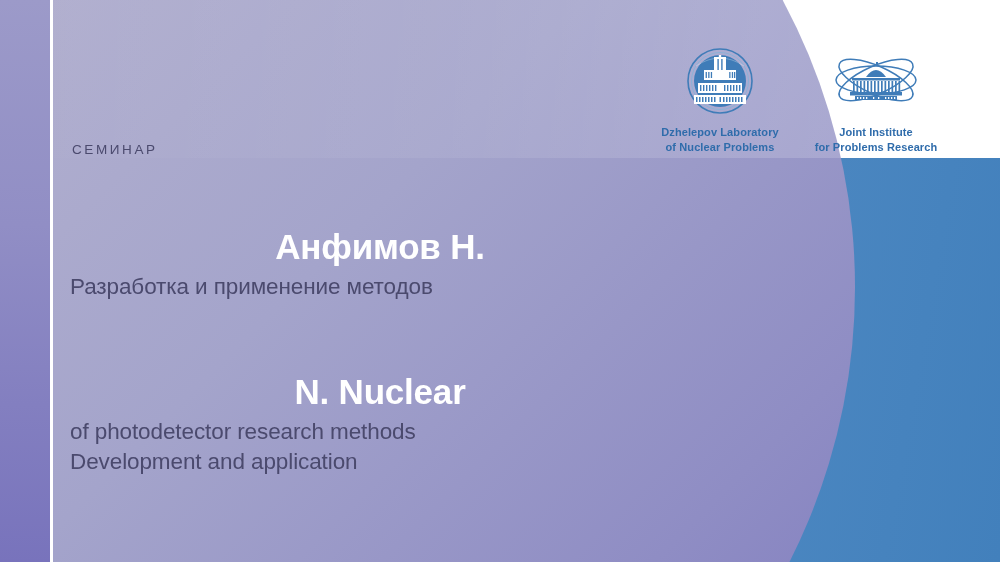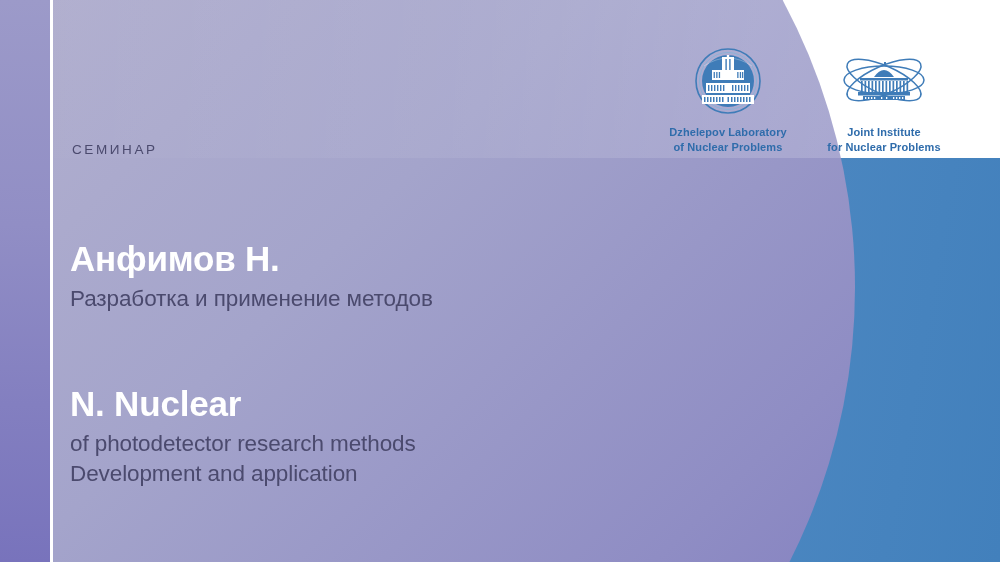--- a/index.html
+++ b/index.html
@@ -76,21 +76,21 @@
     left: 50px;
     top: 0;
     width: 3px;
     height: 562px;
     background: #ffffff;
   }
 
   
   .logo-bar {
     position: absolute;
-    right: 56px;
+    right: 64px;
     top: 46px;
     display: flex;
     align-items: flex-start;
     gap: 36px;
   }
   .logo {
     display: flex;
     flex-direction: column;
     align-items: center;
     width: 120px;
@@ -135,21 +135,22 @@
     top: 373px;
     width: 620px;
   }
 
   .speaker {
     color: #ffffff;
     font-size: 35px;
     font-weight: 700;
     line-height: 1.08;
     letter-spacing: -0.2px;
-    margin: 12px 0 6px 0;
+    margin: 0 0 6px 0;
+    text-align: center;
   }
   .subtitle {
     color: #4b4a6e;
     font-size: 22.5px;
     font-weight: 400;
     line-height: 1.33;
     letter-spacing: -0.1px;
     margin: 0;
   }
   .subtitle-line { display: block; }
@@ -281,21 +282,21 @@
           <rect x="43" y="51" width="1.3" height="2"></rect>
           <rect x="48" y="51" width="1.3" height="2"></rect>
           <rect x="55" y="51" width="1.3" height="2"></rect>
           <rect x="58" y="51" width="1.3" height="2"></rect>
           <rect x="61" y="51" width="1.3" height="2"></rect>
           <rect x="64" y="51" width="1.3" height="2"></rect>
         </g>
       </svg>
       <div class="logo-caption">
         <span>Joint Institute</span><br>
-        <span>for Nuclear Problems</span>
+        <span>for Problems Research</span>
       </div>
     </div>
 
   </div>
 
   <div class="kicker">СЕМИНАР</div>
 
   <div class="title-group-ru">
     <div class="speaker">Анфимов Н.</div>
     <div class="subtitle">

